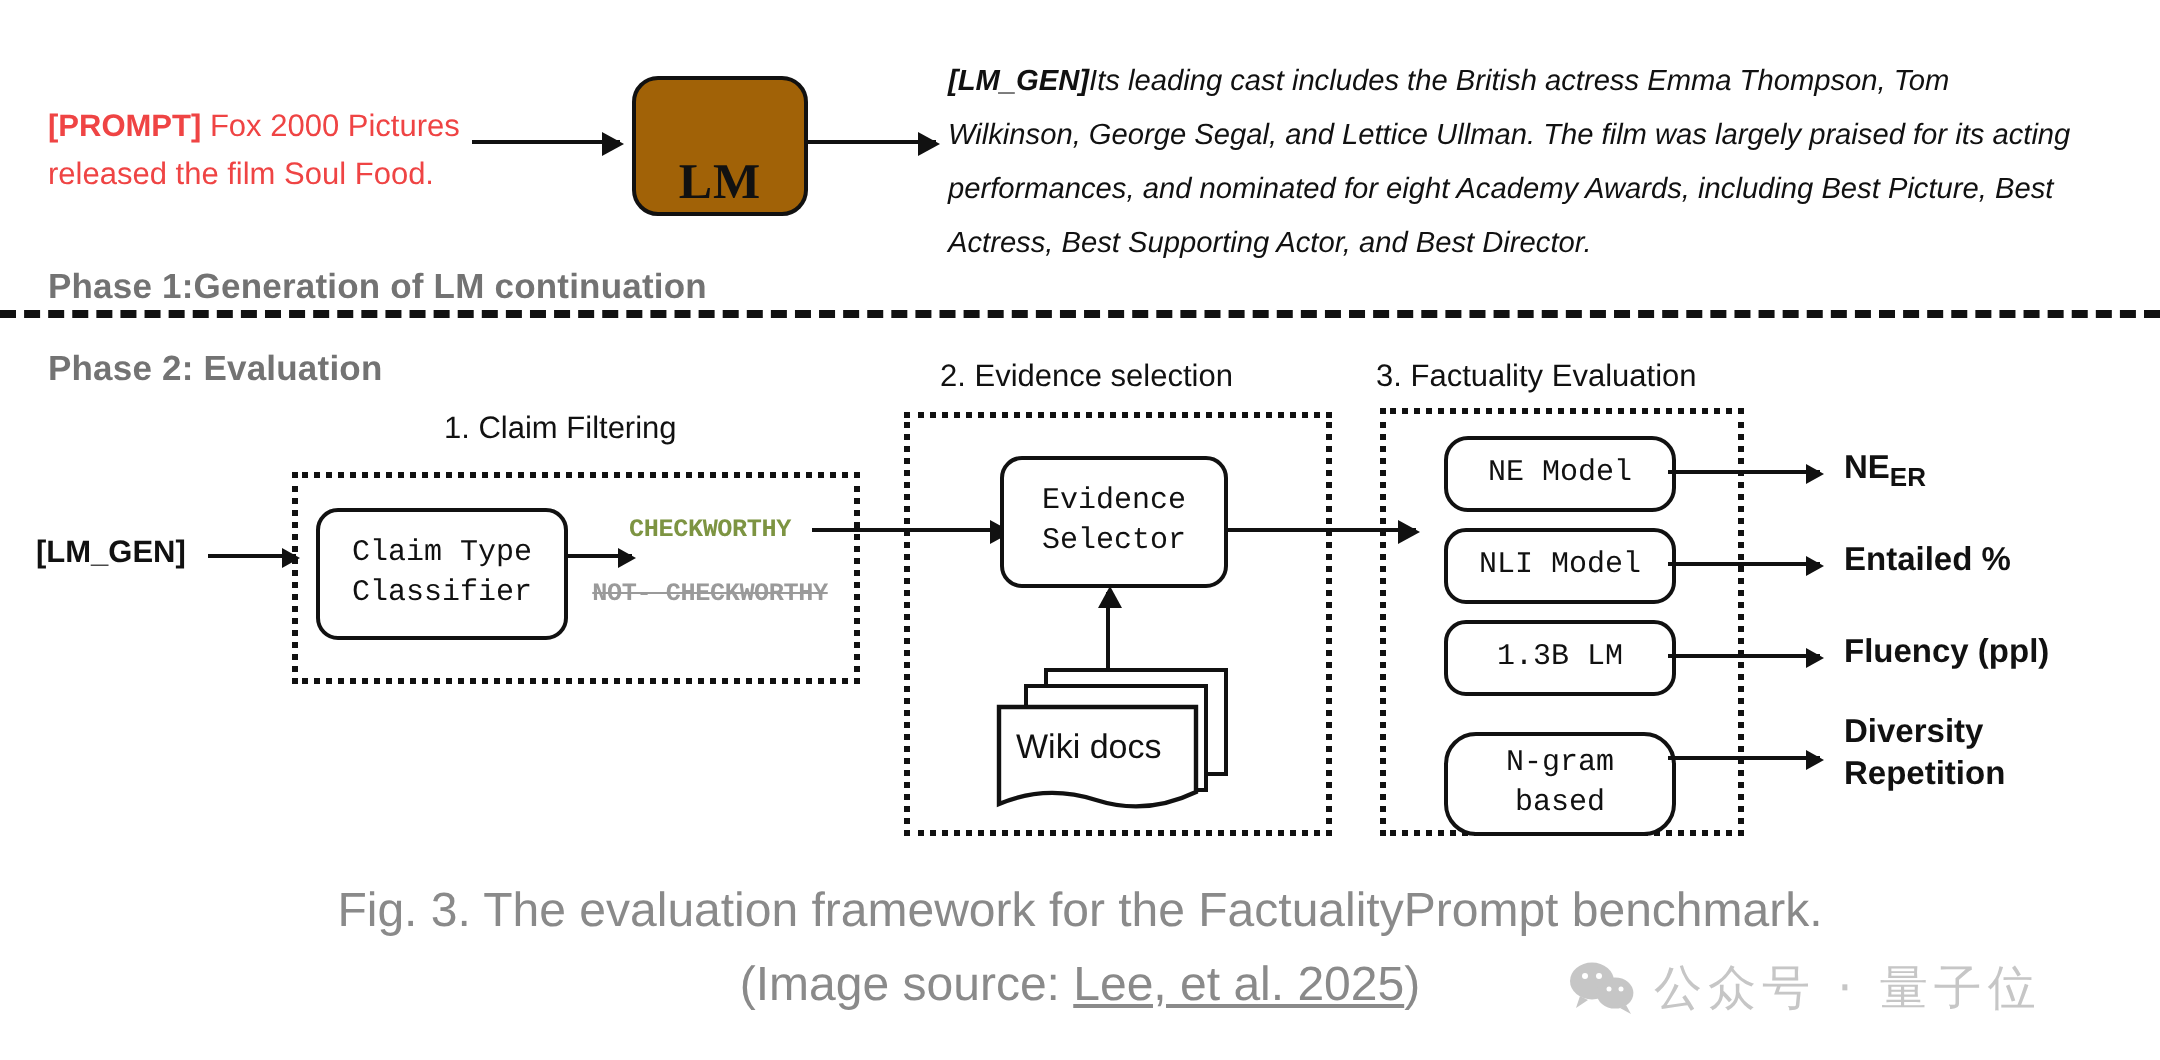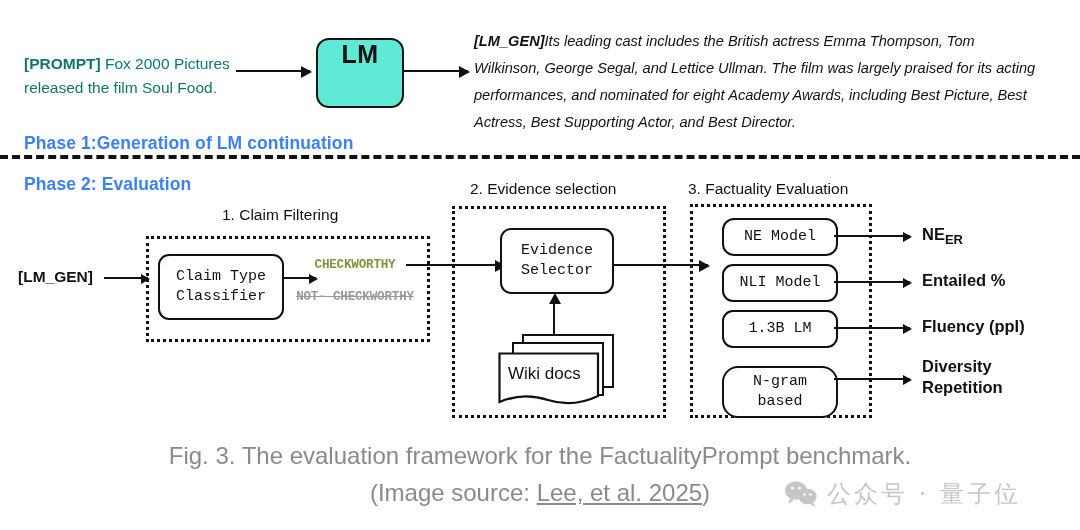--- a/index.html
+++ b/index.html
@@ -21,36 +21,36 @@
 
   .abs { position: absolute; }
 
   
   .prompt-text {
     left: 24px;
     top: 52px;
     width: 240px;
     font-size: 15.5px;
     line-height: 1.55;
-    color: #0f766e;
+    color: #ef4444;
   }
   .prompt-text b { font-weight: 700; }
 
   .lm-box {
     left: 316px;
     top: 38px;
     width: 84px;
     height: 66px;
     border: 2.5px solid #111;
     border-radius: 13px;
-    background: #5eead4;
+    background: #a16207;
     display: flex;
-    align-items: flex-start;
+    align-items: flex-end;
     justify-content: center;
-    font-family: Liberation Sans, sans-serif;
+    font-family: Liberation Serif, serif;
     font-weight: 700;
     font-size: 25px;
     letter-spacing: 0.5px;
     color: #111;
   }
 
   
   .arrow {
     height: 0;
     border-top: 2.6px solid #111;
@@ -102,21 +102,21 @@
     left: 0px;
     top: 155px;
     width: 1080px;
     height: 0;
     border-top: 4px dashed #111;
   }
 
   .phase-label {
     font-weight: 700;
     font-size: 17.5px;
-    color: #3b82f6;
+    color: #737373;
     letter-spacing: 0.1px;
   }
   .phase1-label { left: 24px; top: 133px; }
   .phase2-label { left: 24px; top: 174px; }
 
   
   .dotted-box {
     border: 3px dotted #111;
     background: transparent;
   }

